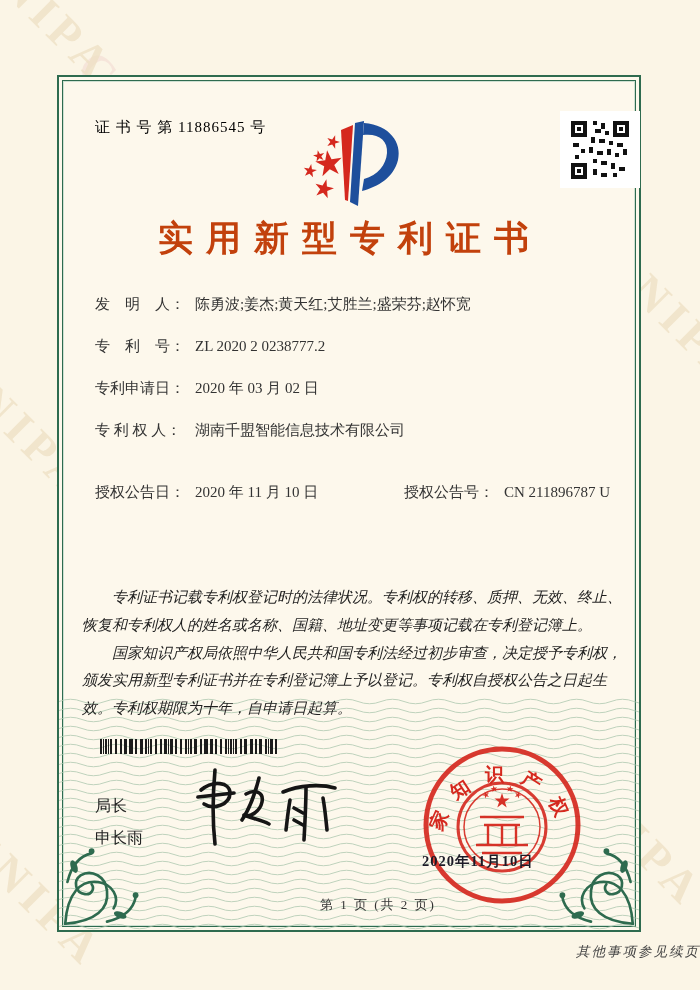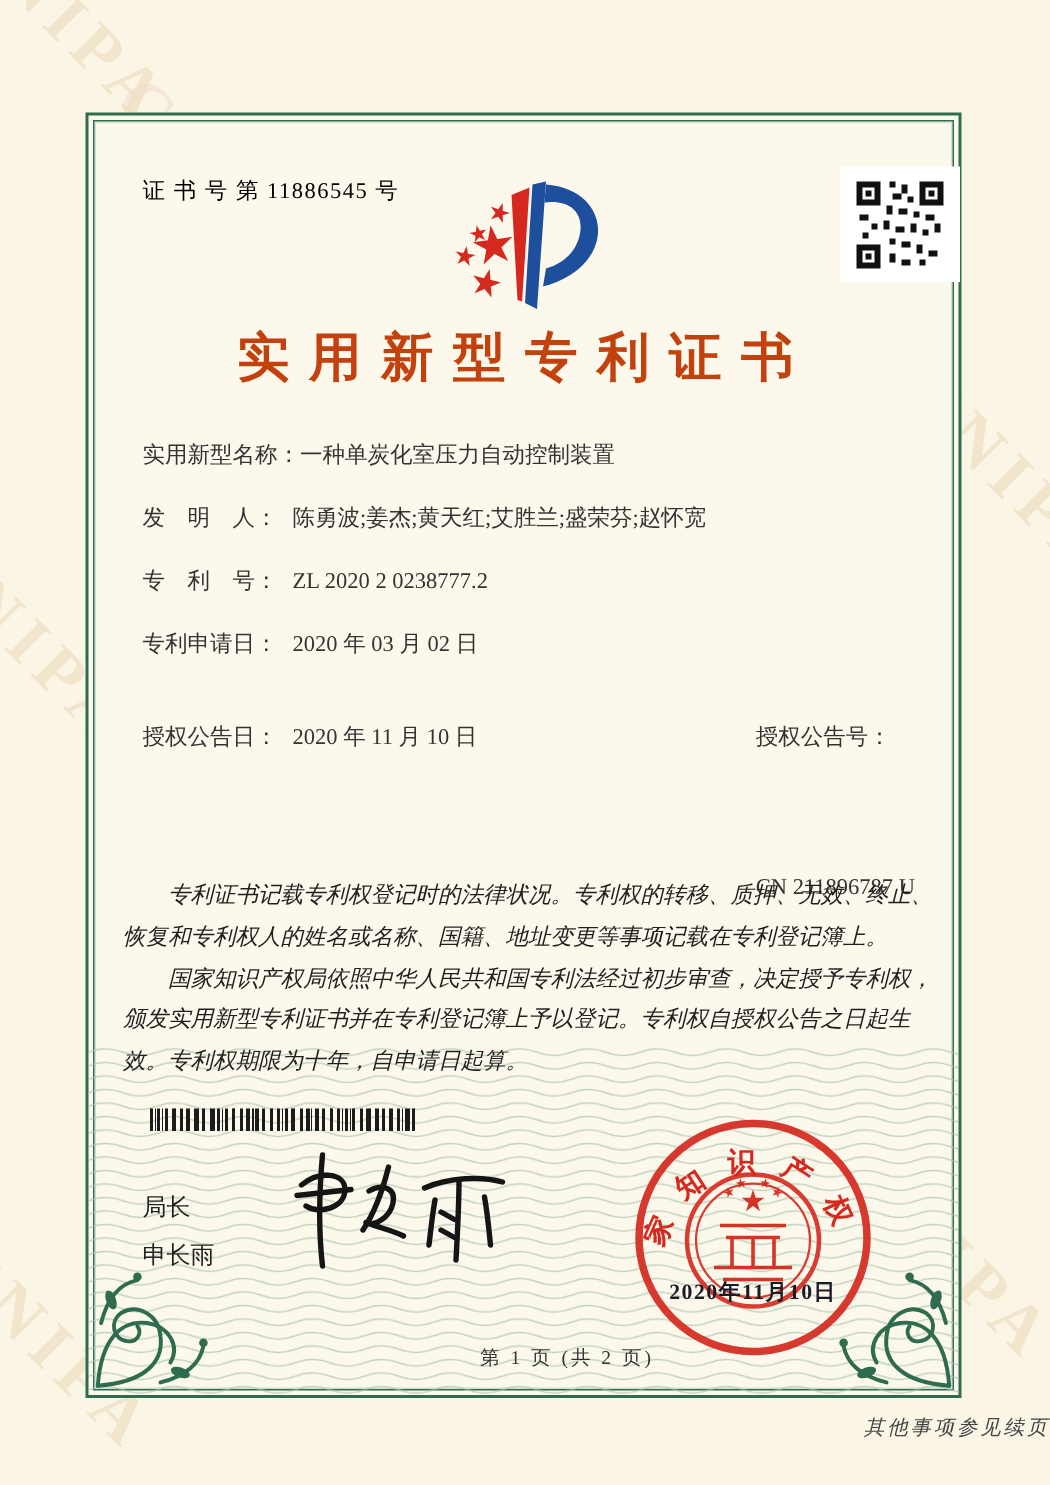--- a/index.html
+++ b/index.html
@@ -31,21 +31,21 @@
   .title{
     position:absolute;left:0;top:215px;width:100%;text-align:center;
     font-size:35px;font-weight:bold;letter-spacing:13px;color:#c2410c;
   }
   .fields{position:absolute;left:95px;top:293px;width:515px;font-size:15px;color:#333;}
   .frow{display:flex;margin-bottom:20px;line-height:22px;}
   .flabel{flex:0 0 100px;white-space:nowrap;}
   .fvalue{white-space:pre-line;}
   .grant-row{display:flex;justify-content:space-between;}
   .grant-row .pair{display:flex;}
-  .grant-row .pair.right{margin-left:45px;flex-direction:column;}
+  .grant-row .pair.right{margin-left:45px;}
   .paras{
     position:absolute;left:82px;top:584px;width:545px;
     font-size:15px;line-height:1.85;color:#1f1f1f;font-style:italic;
   }
   .paras p{margin:0;text-indent:2em;}
   
   .waves{position:absolute;left:0;bottom:0;width:100%;height:233px;overflow:hidden;}
   
   .barcode{
     position:absolute;left:100px;top:739px;width:180px;height:15px;
@@ -54,21 +54,21 @@
       repeating-linear-gradient(90deg,#1c1c1c 0 1px,transparent 1px 8px),
       repeating-linear-gradient(90deg,transparent 0 3px,#1c1c1c 3px 4px,transparent 4px 13px);
     background-color:transparent;
   }
   .signer{position:absolute;left:95px;top:790px;font-size:16px;color:#222;line-height:32px;}
   .page-footer{position:absolute;left:0;top:896px;width:100%;text-align:center;font-size:13px;color:#333;letter-spacing:2px;padding-left:28px;}
   .cont-note{position:absolute;left:0;top:943px;width:100%;text-align:right;font-size:13.5px;color:#444;font-style:italic;letter-spacing:2px;}
   .qr-box{position:absolute;left:560px;top:111px;width:80px;height:77px;background:#ffffff;display:flex;align-items:center;justify-content:center;}
   .seal{position:absolute;left:422px;top:745px;width:160px;height:160px;}
   .seal-date{
-    position:absolute;left:422px;top:852px;width:160px;text-align:center;
+    position:absolute;left:422px;top:852px;width:160px;
     font-size:14.5px;color:#1b1a26;letter-spacing:1px;font-weight:bold;
   }
   .sig{position:absolute;left:185px;top:760px;}
 </style>
 </head>
 <body>
 
 <div class="wm pink" style="left:60px;top:95px;">CNIPA</div>
 <div class="wm" style="left:-45px;top:-15px;">CNIPA</div>
 <div class="wm" style="left:268px;top:275px;">CNIPA</div>
@@ -183,34 +183,34 @@
         <rect x="50" y="8" width="4" height="4"></rect>
         <rect x="8" y="50" width="4" height="4"></rect>
       </g>
   </svg>
 </div>
 
 <div class="title">实用新型专利证书</div>
 
 <div class="fields">
   <div class="frow">
-    <span class="flabel">实用新型名称：</span>
-    <span class="fvalue">一种单炭化室压力自动控制装置</span>
-  </div>
-  <div class="frow">
     <span class="flabel">发　明　人：</span>
     <span class="fvalue">陈勇波;姜杰;黄天红;艾胜兰;盛荣芬;赵怀宽</span>
   </div>
   <div class="frow">
     <span class="flabel">专　利　号：</span>
     <span class="fvalue">ZL 2020 2 0238777.2</span>
   </div>
   <div class="frow">
     <span class="flabel">专利申请日：</span>
     <span class="fvalue">2020 年 03 月 02 日</span>
+  </div>
+  <div class="frow">
+    <span class="flabel">专 利 权 人：</span>
+    <span class="fvalue">湖南千盟智能信息技术有限公司</span>
   </div>
   <div class="frow">
   </div>
   <div class="frow grant-row">
     <span class="pair">
       <span class="flabel">授权公告日：</span>
       <span class="fvalue">2020 年 11 月 10 日</span>
     </span>
     <span class="pair right">
       <span class="flabel">授权公告号：</span>

